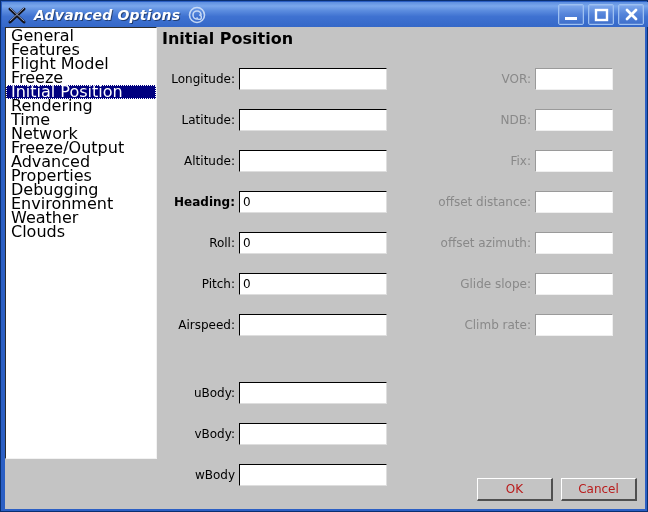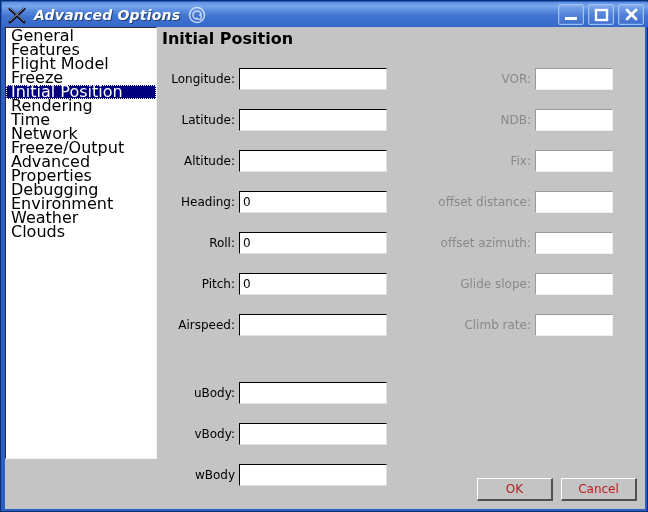--- a/index.html
+++ b/index.html
@@ -284,21 +284,21 @@
         </div>
         <div class="row">
           <div class="flabel" style="width: 72px;">Latitude:</div>
           <div class="field"></div>
         </div>
         <div class="row">
           <div class="flabel" style="width: 72px;">Altitude:</div>
           <div class="field"></div>
         </div>
         <div class="row">
-          <div class="flabel" style="width: 72px;">Heading:</div>
+          <div class="flabel" style="width: 72px; font-weight: bold;">Heading:</div>
           <div class="field">0</div>
         </div>
         <div class="row">
           <div class="flabel" style="width: 72px;">Roll:</div>
           <div class="field">0</div>
         </div>
         <div class="row">
           <div class="flabel" style="width: 72px;">Pitch:</div>
           <div class="field">0</div>
         </div>

